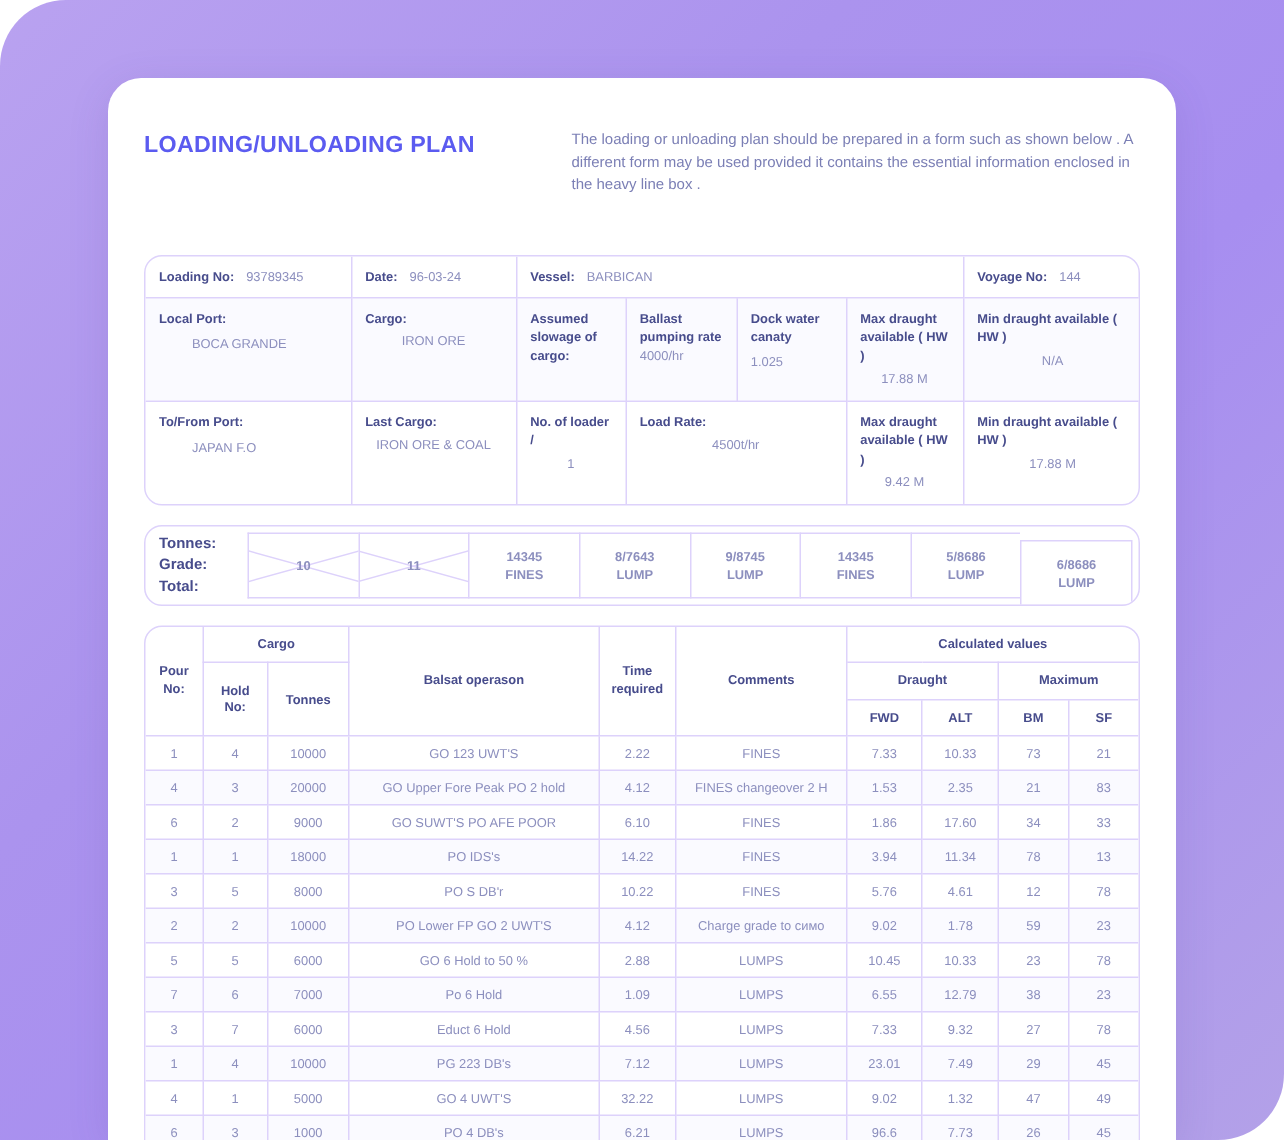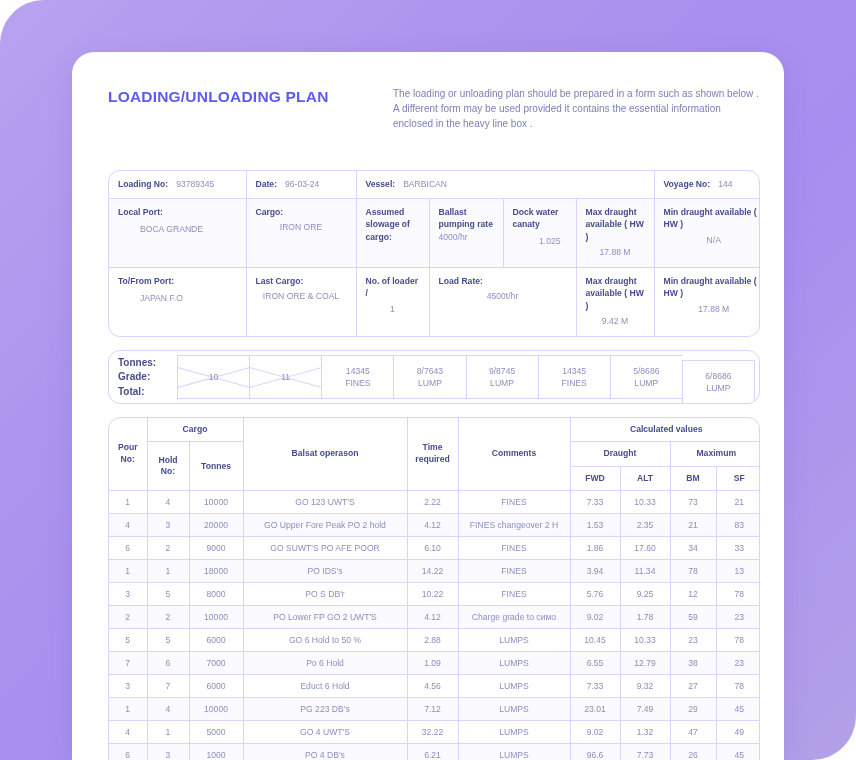--- a/index.html
+++ b/index.html
@@ -21,21 +21,21 @@
 
   .card {
     position: absolute;
     left: 72px;
     top: 52px;
     width: 712px;
     height: 708px;
     background: #ffffff;
     border-radius: 22px 22px 0 0;
     box-shadow: 0 6px 28px rgba(78, 54, 150, 0.13);
-    padding: 30px 24px 0 36px;
+    padding: 30px 24px 0 24px;
   }
 
   
   .head-row {
     display: flex;
     align-items: flex-start;
     padding: 0 0 0 0;
   }
   .doc-title {
     font-size: 15.5px;
@@ -85,21 +85,21 @@
   }
   .lbl {
     font-weight: bold;
     color: #474c8c;
     font-size: 8.6px;
     line-height: 1.45;
   }
   .inline-lbl { display: inline; }
   .val-ind { display: block; padding-left: 22px; padding-top: 5px; }
   .val-c { display: block; text-align: center; padding-top: 3px; }
-  .val-r { display: block; text-align: right; padding-top: 4px; padding-right: 6px; }
+  .val-r { display: block; padding-top: 4px; padding-right: 6px; }
   .val-inline { display: inline; padding-left: 8px; }
 
   
   .tonnes-block {
     margin-top: 13px;
     border: 1px solid #ddd2fb;
     border-radius: 12px;
     overflow: hidden;
     display: flex;
     align-items: stretch;
@@ -116,20 +116,21 @@
   .tonnes-labels span {
     font-size: 10px;
     font-weight: bold;
     color: #474c8c;
   }
   .tonnes-grid {
     flex: 1;
     display: flex;
     align-items: center;
     padding: 4px 4px 4px 0;
+    font-weight: bold;
   }
   .tg-cell {
     flex: 1;
     height: 100%;
     border: 1px solid #ddd2fb;
     border-right: none;
     display: flex;
     align-items: center;
     justify-content: center;
     text-align: center;
@@ -426,21 +427,21 @@
             <td>13</td>
           </tr>
           <tr>
             <td>3</td>
             <td>5</td>
             <td>8000</td>
             <td class="txt">PO S DB'r</td>
             <td>10.22</td>
             <td class="txt">FINES</td>
             <td>5.76</td>
-            <td>9.25</td>
+            <td>4.61</td>
             <td>12</td>
             <td>78</td>
           </tr>
           <tr>
             <td>2</td>
             <td>2</td>
             <td>10000</td>
             <td class="txt">PO Lower FP GO 2 UWT'S</td>
             <td>4.12</td>
             <td class="txt">Charge grade to симо</td>

